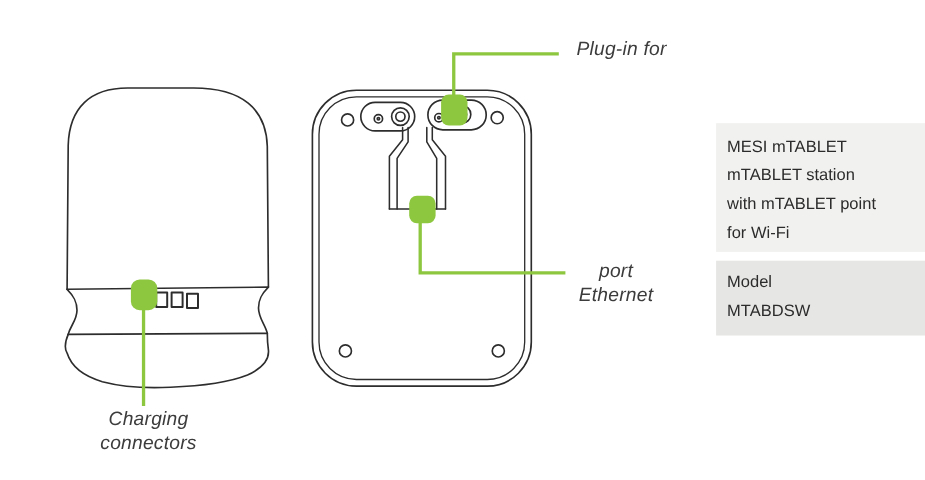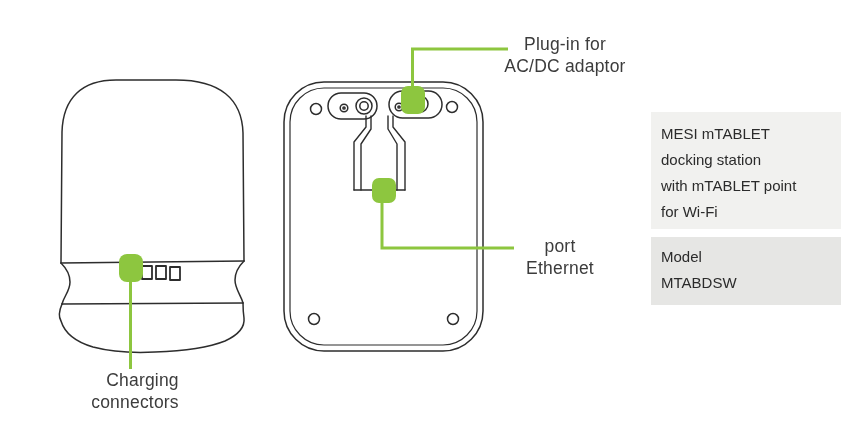--- a/index.html
+++ b/index.html
@@ -17,20 +17,21 @@
   }
   svg.diagram {
     position: absolute;
     left: 0;
     top: 0;
   }
   .callout-label {
     position: absolute;
     transform: translateX(-50%);
     text-align: center;
+    font-style: italic;
     font-size: 17.5px;
     line-height: 22px;
     color: #3c3c3c;
     letter-spacing: 0.2px;
     white-space: nowrap;
   }
   .panel-box {
     position: absolute;
     left: 651px;
     width: 197px;
@@ -119,36 +120,35 @@
     </g>
 
     <g>
       <path d="M382,200 L382,248 L514,248" stroke="var(--accent, #8dc63f)" stroke-width="3" fill="none"></path>
       <rect x="372" y="178" width="24" height="25" rx="7" fill="var(--accent, #8dc63f)"></rect>
     </g>
   </svg>
 
   <div class="callout-label" style="left:565px; top:33px;">
     <div>Plug-in for</div>
-    <div>AC/DC adaptor</div>
   </div>
 
   <div class="callout-label" style="left:560px; top:235px;">
     <div>port</div>
     <div>Ethernet</div>
   </div>
 
-  <div class="callout-label" style="left:135px; top:369px;text-align:right;">
+  <div class="callout-label" style="left:135px; top:369px;">
     <div>Charging</div>
     <div>connectors</div>
   </div>
 
   <section class="panel-box panel-desc">
     <div>MESI mTABLET</div>
-    <div>docking station</div>
+    <div>mTABLET station</div>
     <div>with mTABLET point</div>
     <div>for Wi-Fi</div>
   </section>
 
   <section class="panel-box panel-model">
     <div class="model-label">Model</div>
     <div class="model-value">MTABDSW</div>
   </section>
 
 </div>

